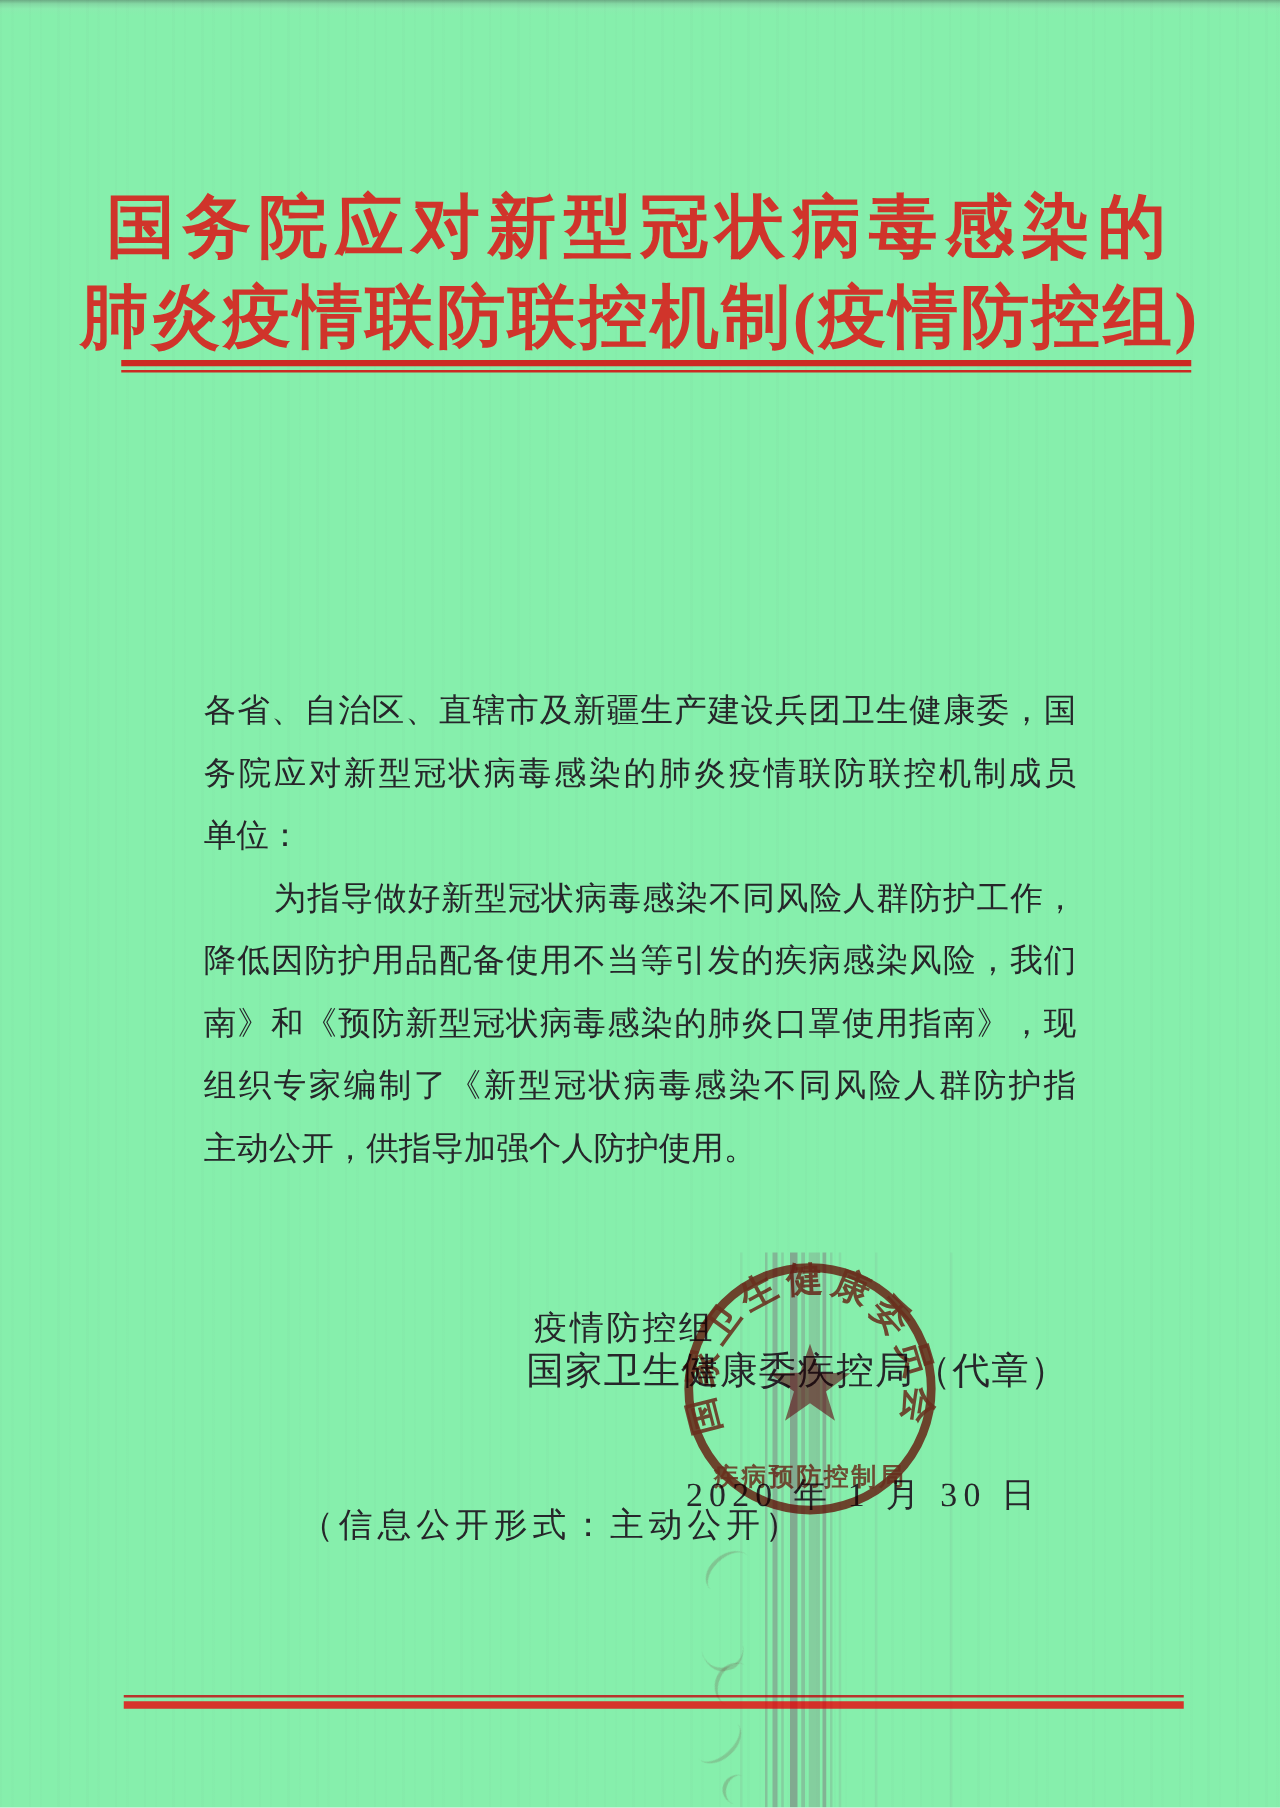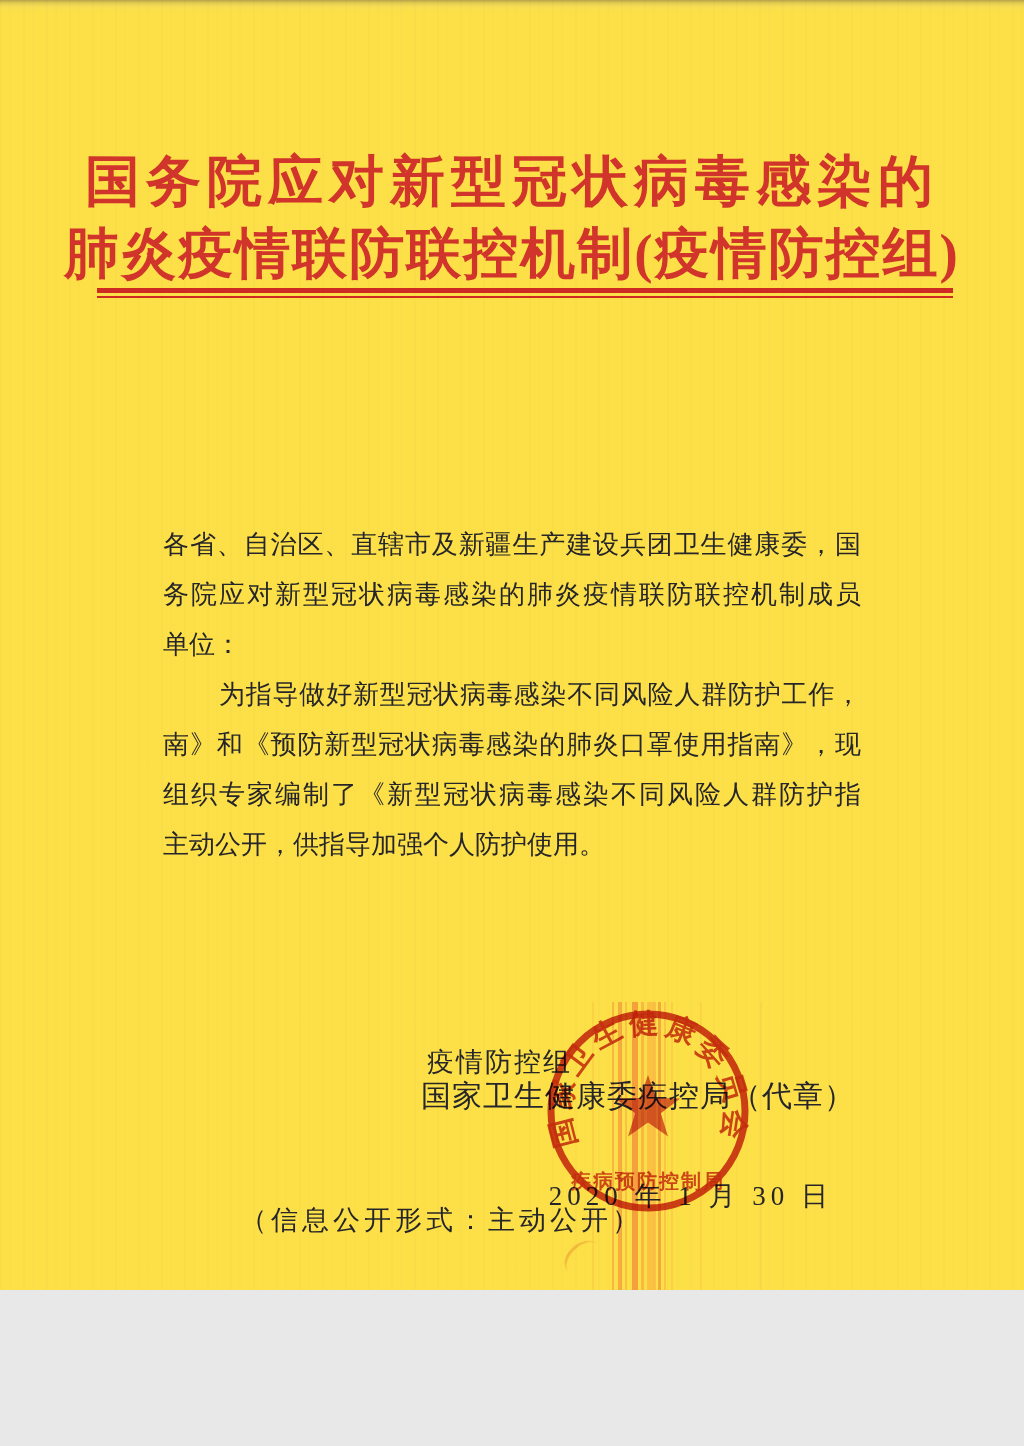--- a/index.html
+++ b/index.html
@@ -1,18 +1,18 @@
 <!DOCTYPE html>
 <html><head>
 <meta charset="utf-8">
 <style>
   html,body { margin:0; padding:0; background:#e8e8e8; }
   .page {
-    position:relative; width:1024px; height:1290px; margin:0 auto;
-    background:#fde047; overflow:hidden;
+    position:relative; width:1024px; height:1446px; margin:0 auto;
+    background:#86efac; overflow:hidden;
     font-family:"Liberation Serif", serif;
     color:#26262a;
   }
   
   .paper-noise {
     position:absolute; inset:0; pointer-events:none;
     background:repeating-linear-gradient(90deg,
       rgba(90,90,100,.025) 0 2px, transparent 2px 9px,
       rgba(90,90,100,.015) 9px 11px, transparent 11px 23px);
   }
@@ -34,21 +34,21 @@
   .rule-head .thin  { height:2px; background:#cc2a23; margin-top:3px; }
   .rule-foot { position:absolute; left:99px; top:1356px; width:848px; }
   .rule-foot .thin  { height:2px; background:#b8342c; }
   .rule-foot .thick { height:6px; background:#d6352b; margin-top:3px; }
 
   
   .doc-title { position:absolute; left:0; top:338px; width:100%; text-align:center;
     font-weight:bold; font-size:39px; line-height:48px; color:#1d1d1d; letter-spacing:1px; }
 
   
-  .body-text { position:absolute; left:163px; top:520px; width:698px; font-size:26px; }
+  .body-text { position:absolute; left:163px; top:544px; width:698px; font-size:26px; }
   .bline { height:50px; line-height:50px; text-align:justify; text-align-last:justify;
     text-justify:inter-character; }
   .bline.last { text-align-last:left; }
   .bline.indent { padding-left:56px; }
 
   
   .sig-group  { position:absolute; left:427px; top:1044px; width:400px; 
     font-size:27px; letter-spacing:2px; }
   .sig-agency { position:absolute; left:338px; top:1076px; width:600px; text-align:center;
     font-size:30px; letter-spacing:1px; }
@@ -113,20 +113,21 @@
     <div class="thick"></div>
     <div class="thin"></div>
   </div>
 
 
   <div class="body-text">
     <div class="bline">各省、自治区、直辖市及新疆生产建设兵团卫生健康委，国</div>
     <div class="bline">务院应对新型冠状病毒感染的肺炎疫情联防联控机制成员</div>
     <div class="bline last">单位：</div>
     <div class="bline indent">为指导做好新型冠状病毒感染不同风险人群防护工作，</div>
+    <div class="bline">降低因防护用品配备使用不当等引发的疾病感染风险，我们</div>
     <div class="bline">南》和《预防新型冠状病毒感染的肺炎口罩使用指南》，现</div>
     <div class="bline">组织专家编制了《新型冠状病毒感染不同风险人群防护指</div>
     <div class="bline last">主动公开，供指导加强个人防护使用。</div>
   </div>
 
   <div class="sig-group">疫情防控组</div>
   <div class="sig-agency">国家卫生健康委疾控局（代章）</div>
   <div class="sig-date">2020 年 1 月 30 日</div>
 
   <div class="footer-note">（信息公开形式：主动公开）</div>

